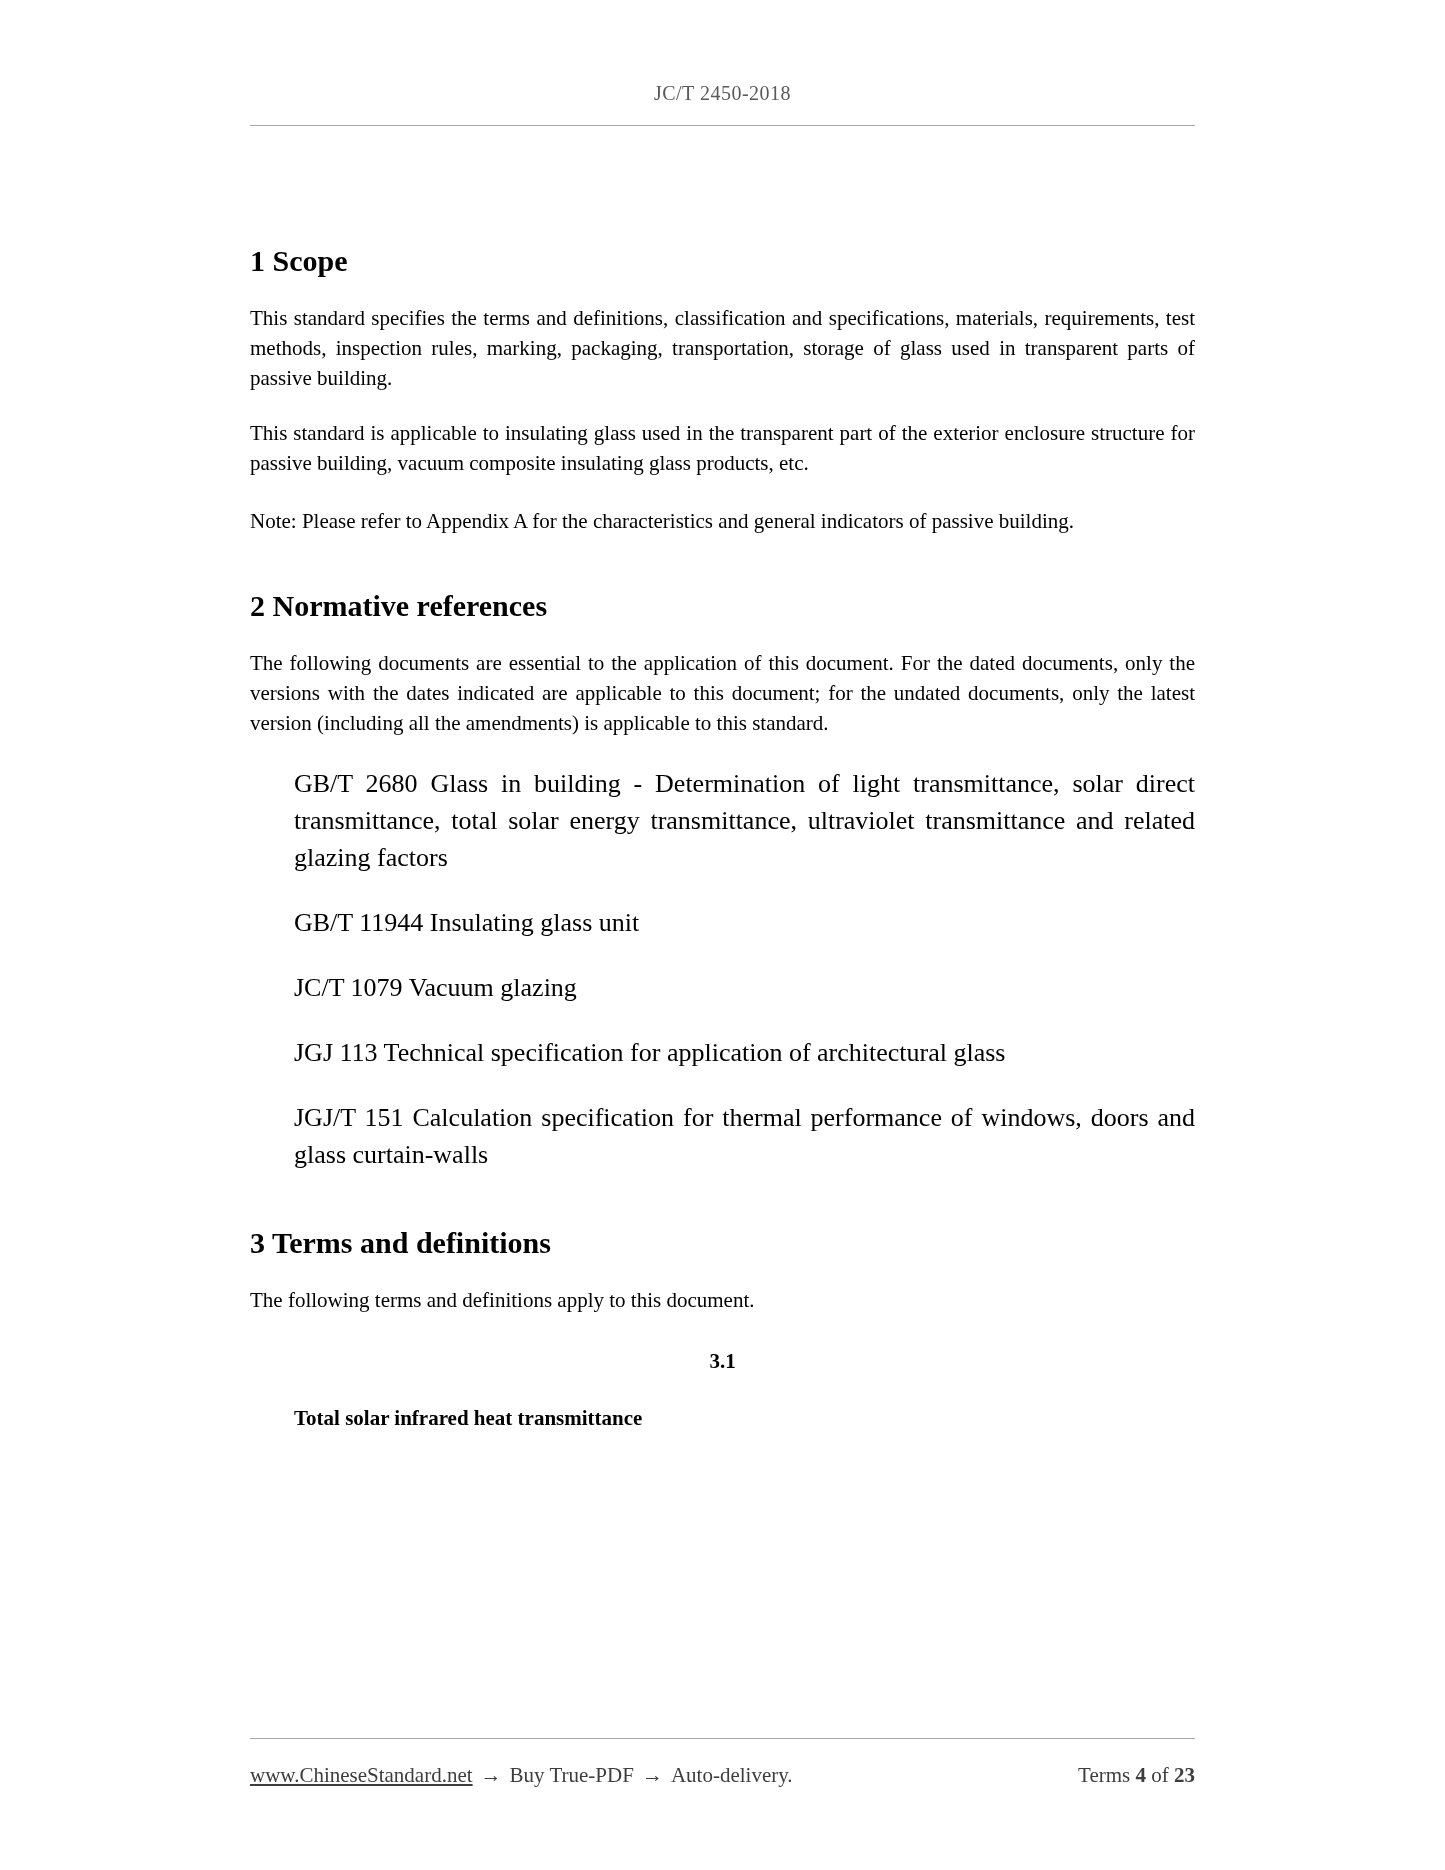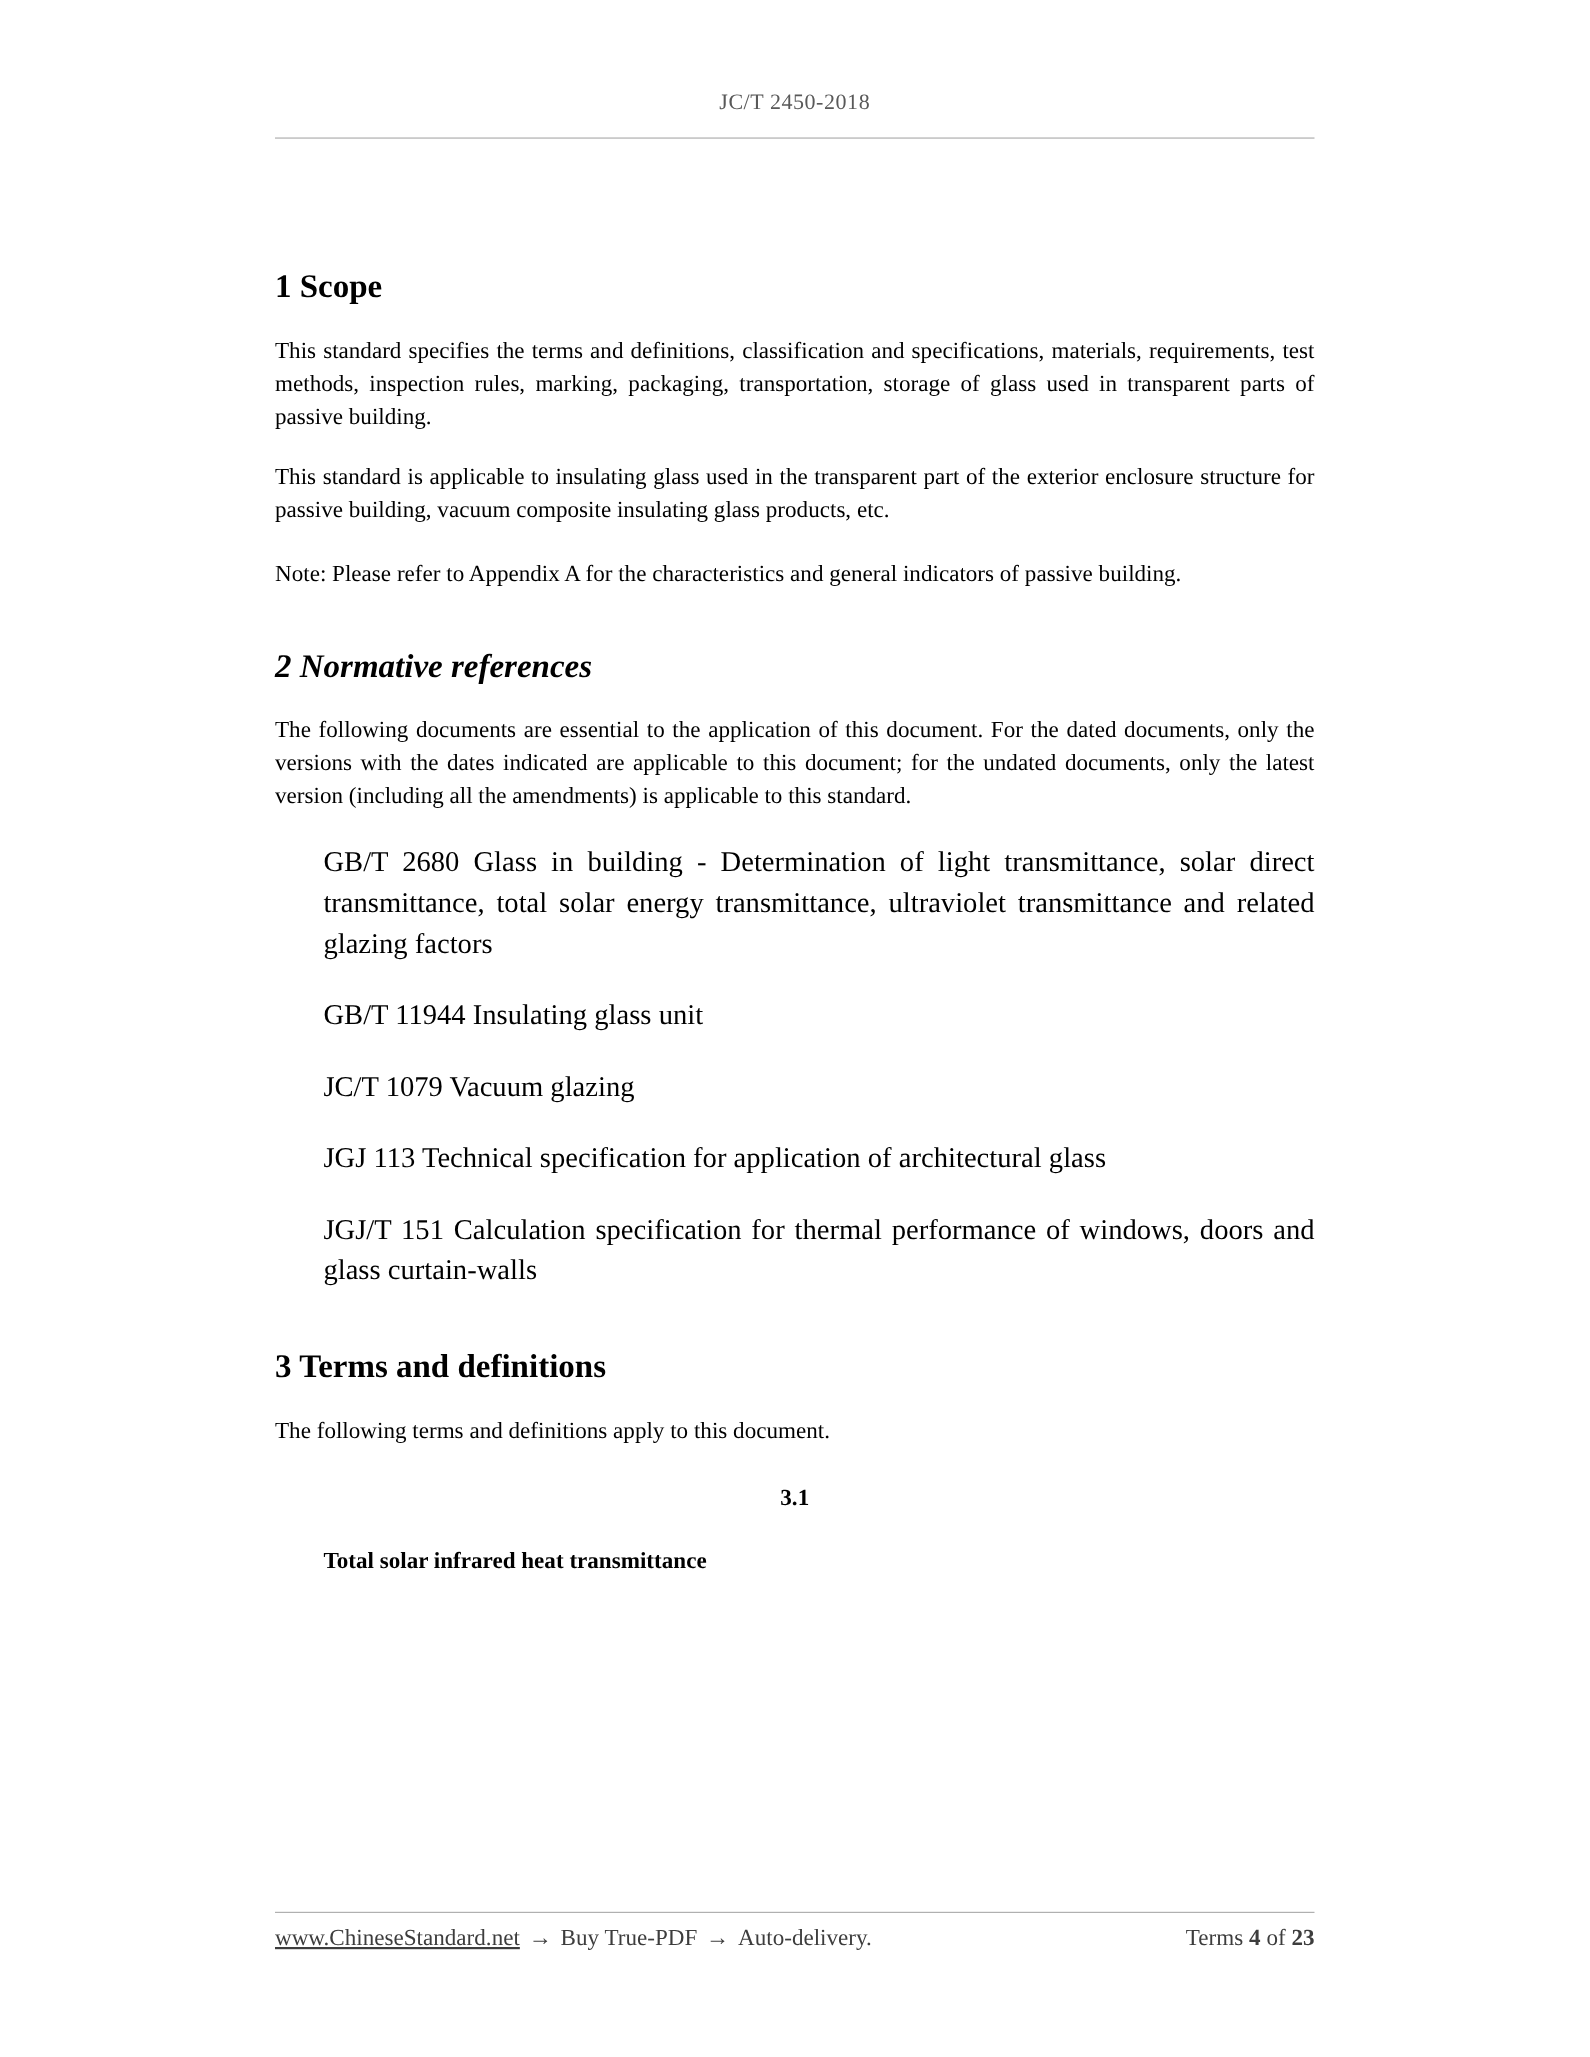--- a/index.html
+++ b/index.html
@@ -33,21 +33,21 @@
     font-size: 29px;
     font-weight: bold;
     letter-spacing: 0.2px;
   }
   .section-heading {
     font-size: 30px;
     font-weight: bold;
     margin: 0;
   }
   .h-scope      { margin-top: 118px; }
-  .h-normative  { margin-top: 52px; font-style: italic; }
+  .h-normative  { margin-top: 52px; }
   .h-terms      { margin-top: 52px; }
   p.body-text {
     font-size: 21px;
     line-height: 1.42;
     text-align: justify;
     margin: 26px 0 0 0;
   }
   p.note-text {
     font-size: 21px;
     line-height: 1.42;
@@ -74,21 +74,21 @@
   .doc-footer {
     position: absolute;
     left: 250px;
     right: 250px;
     top: 1738px;
   }
   .footer-row {
     display: flex;
     justify-content: space-between;
     align-items: flex-end;
-    margin-top: 10px;
+    margin-top: 24px;
     font-size: 21px;
     color: #3d3d3d;
   }
   .footer-left { display: flex; gap: 8px; align-items: baseline; }
   .footer-link {
     color: #3d3d3d;
     text-decoration: underline;
     cursor: pointer;
   }
   .footer-right { color: #3d3d3d; }

